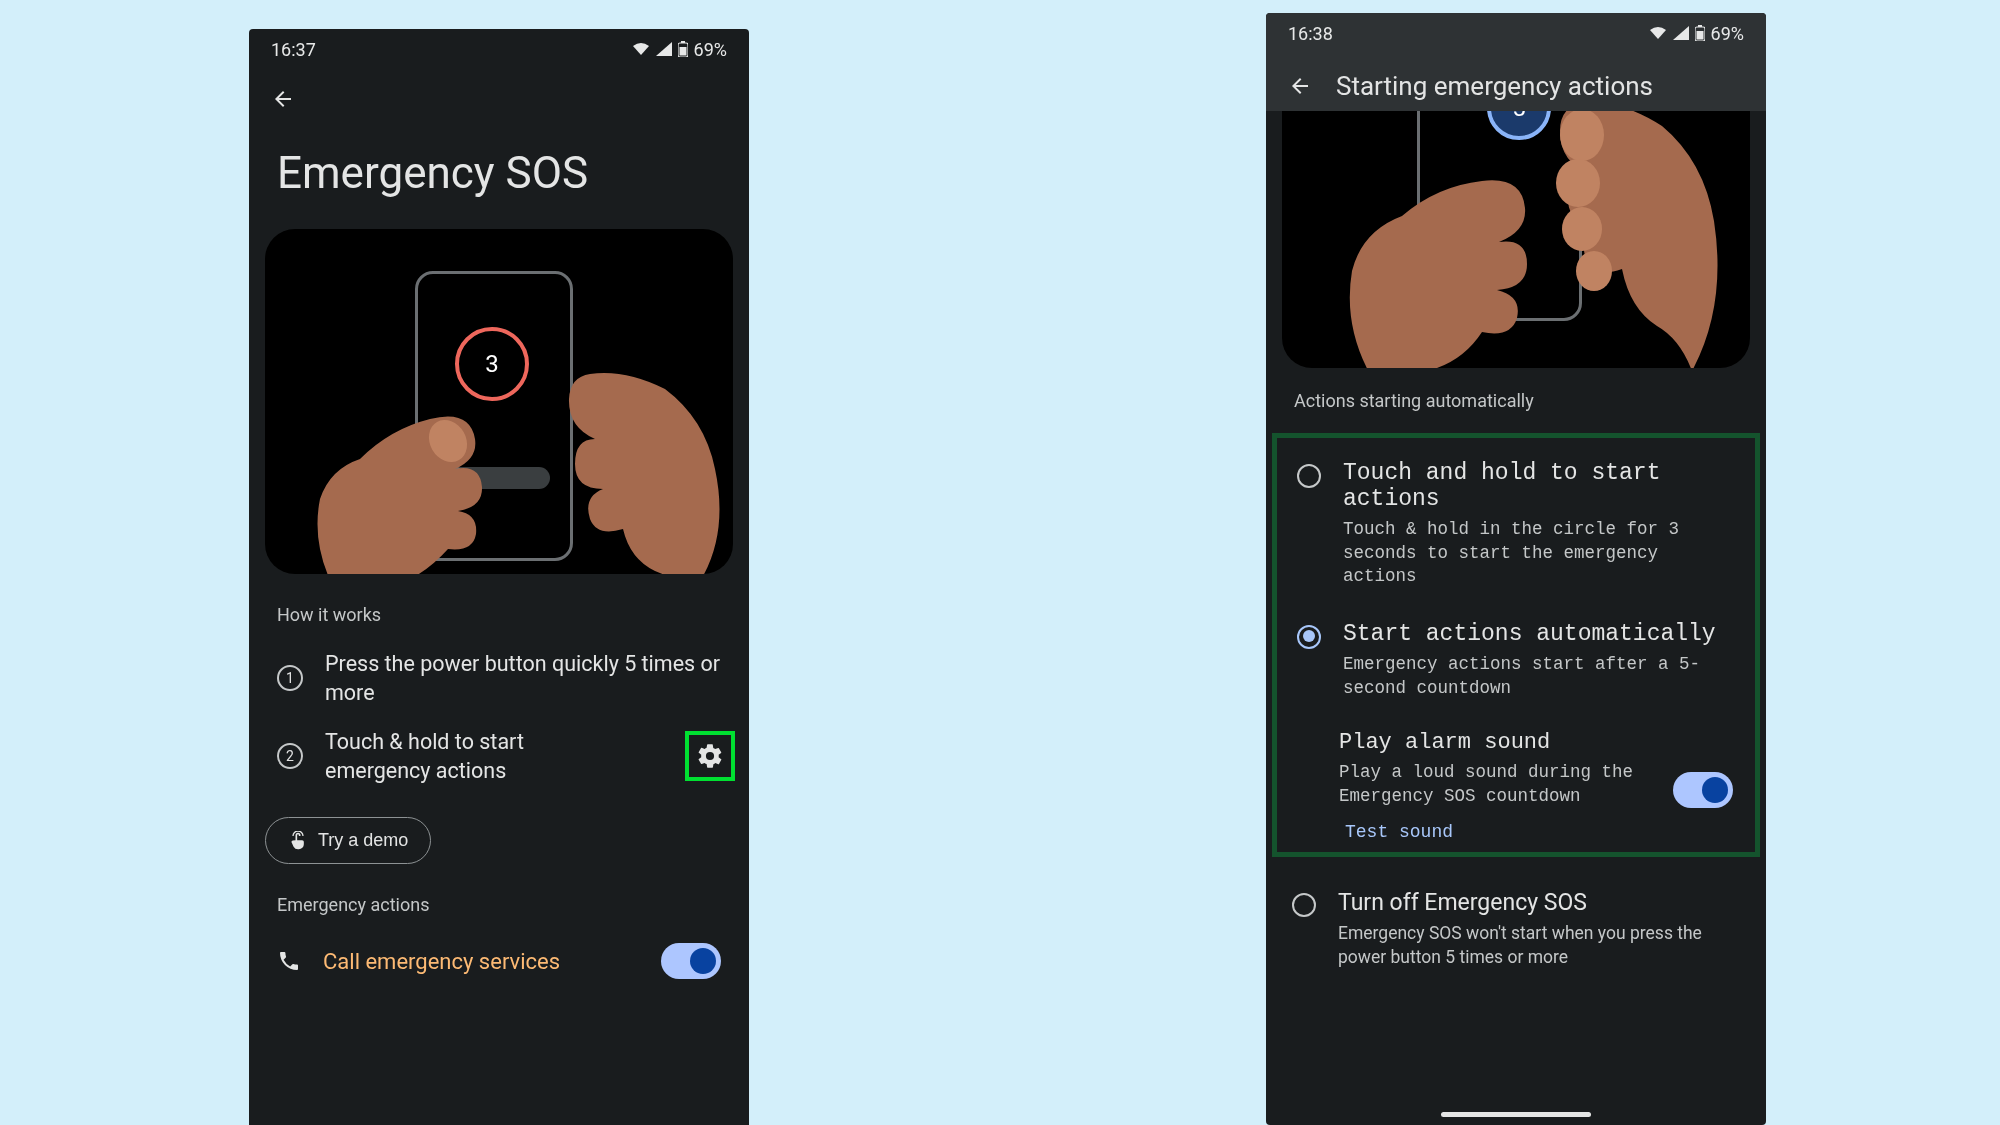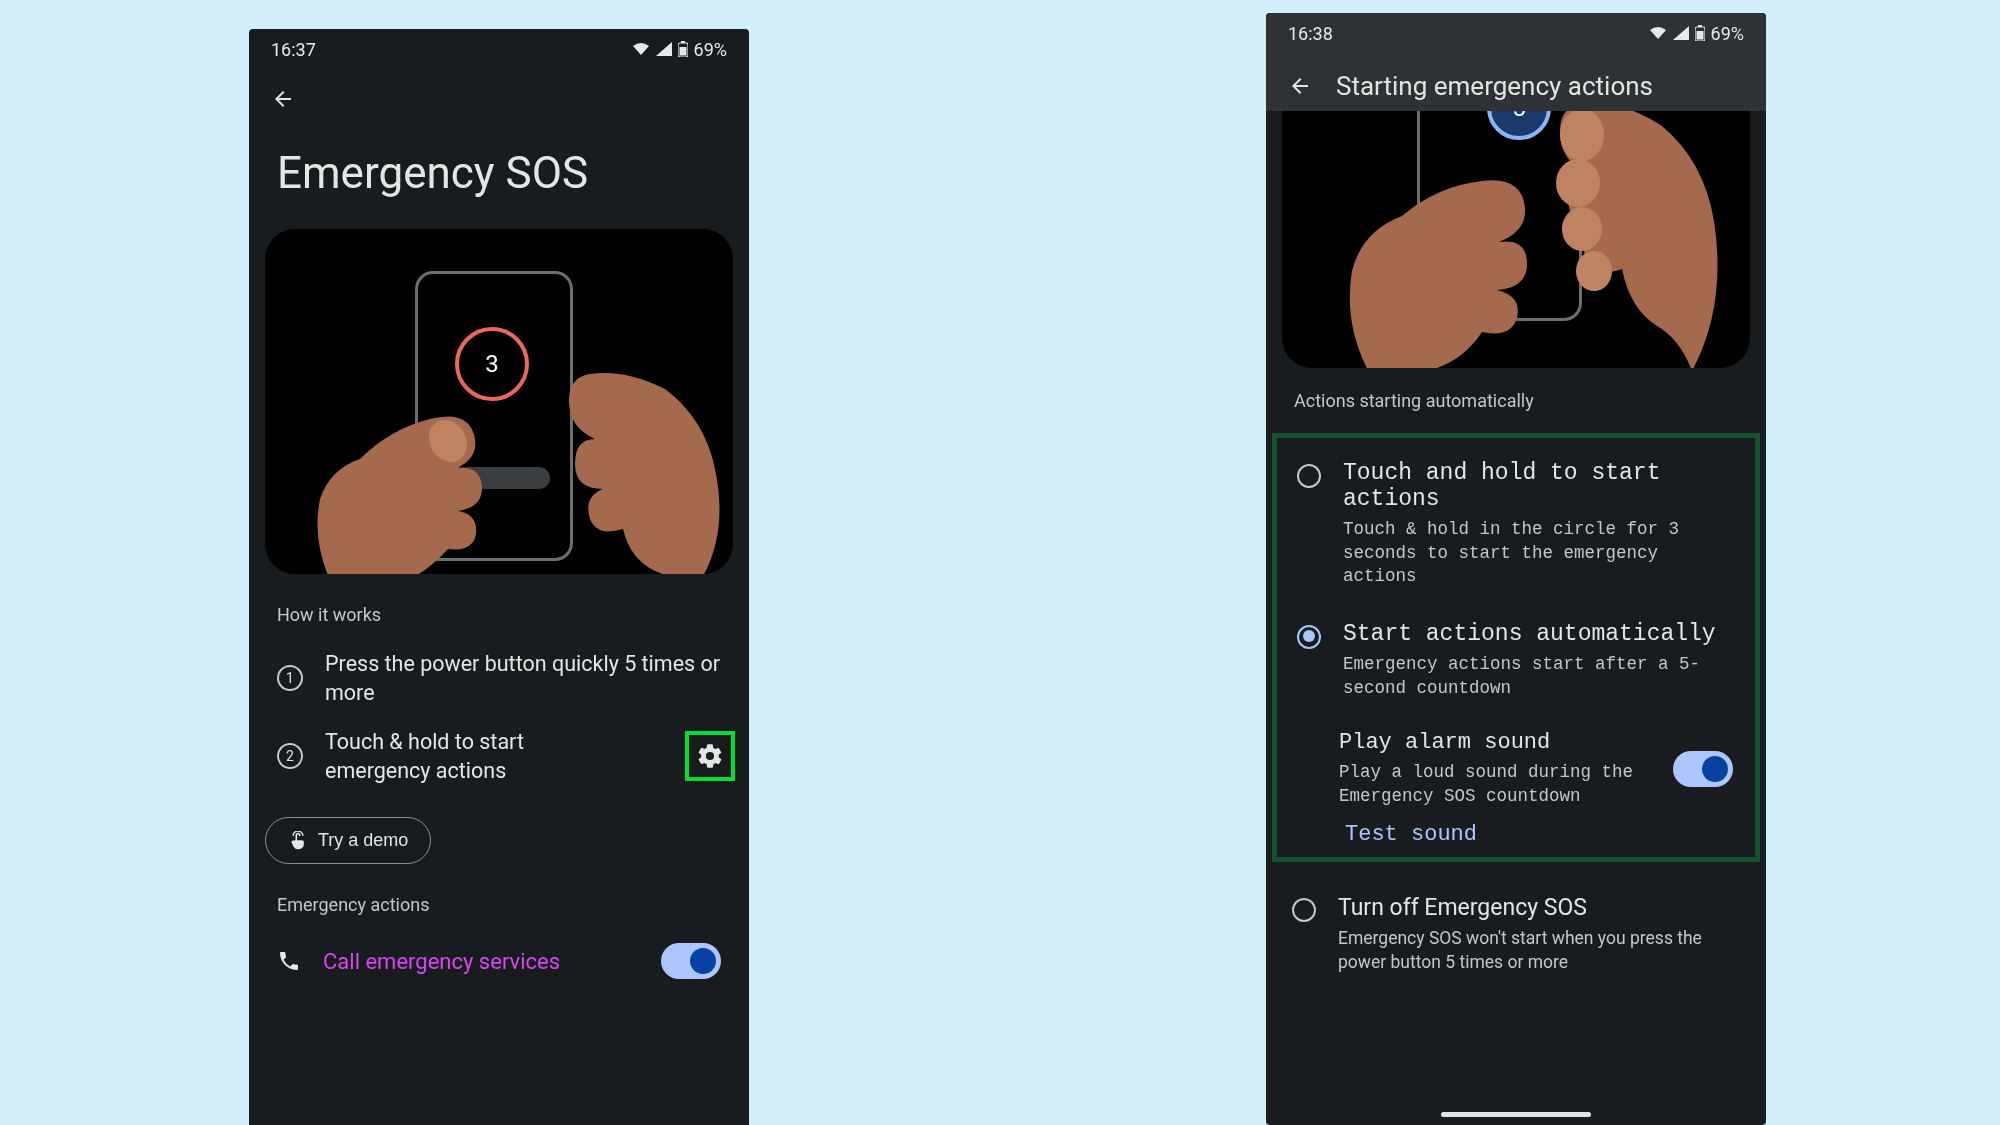--- a/index.html
+++ b/index.html
@@ -149,21 +149,21 @@
     display: inline-flex;
     align-items: center;
     gap: 10px;
   }
   .action-row {
     display: flex;
     align-items: center;
     padding: 14px 28px;
     gap: 22px;
   }
-  .action-title { font-size: 22px; color: #d946ef; }
+  .action-title { font-size: 22px; color: #fdba74; }
   .toggle {
     width: 60px;
     height: 36px;
     border-radius: 18px;
     background: #adc6ff;
     position: relative;
     flex-shrink: 0;
     margin-left: auto;
   }
   .toggle::after {
@@ -229,27 +229,27 @@
     background: #a8c7fa;
     border-radius: 50%;
     left: 3.5px;
     top: 3.5px;
   }
   .radio-text { flex: 1; }
   .radio-title { font-size: 23px; color: #e4e5e5; margin-bottom: 6px; }
   .radio-desc { font-size: 17.5px; color: #c4c7c8; line-height: 1.35; }
   .toggle-row {
     display: flex;
-    align-items: center;
+    align-items: flex-end;
     padding: 14px 22px 4px 62px;
     gap: 16px;
   }
   .test-link {
     color: #a8c7fa;
-    font-size: 22px;
+    font-size: 18px;
     padding: 10px 8px 0 68px;
   }
   .nav-bar {
     position: absolute;
     bottom: 8px;
     left: 50%;
     transform: translateX(-50%);
     width: 150px;
     height: 5px;
     background: #e4e5e5;

